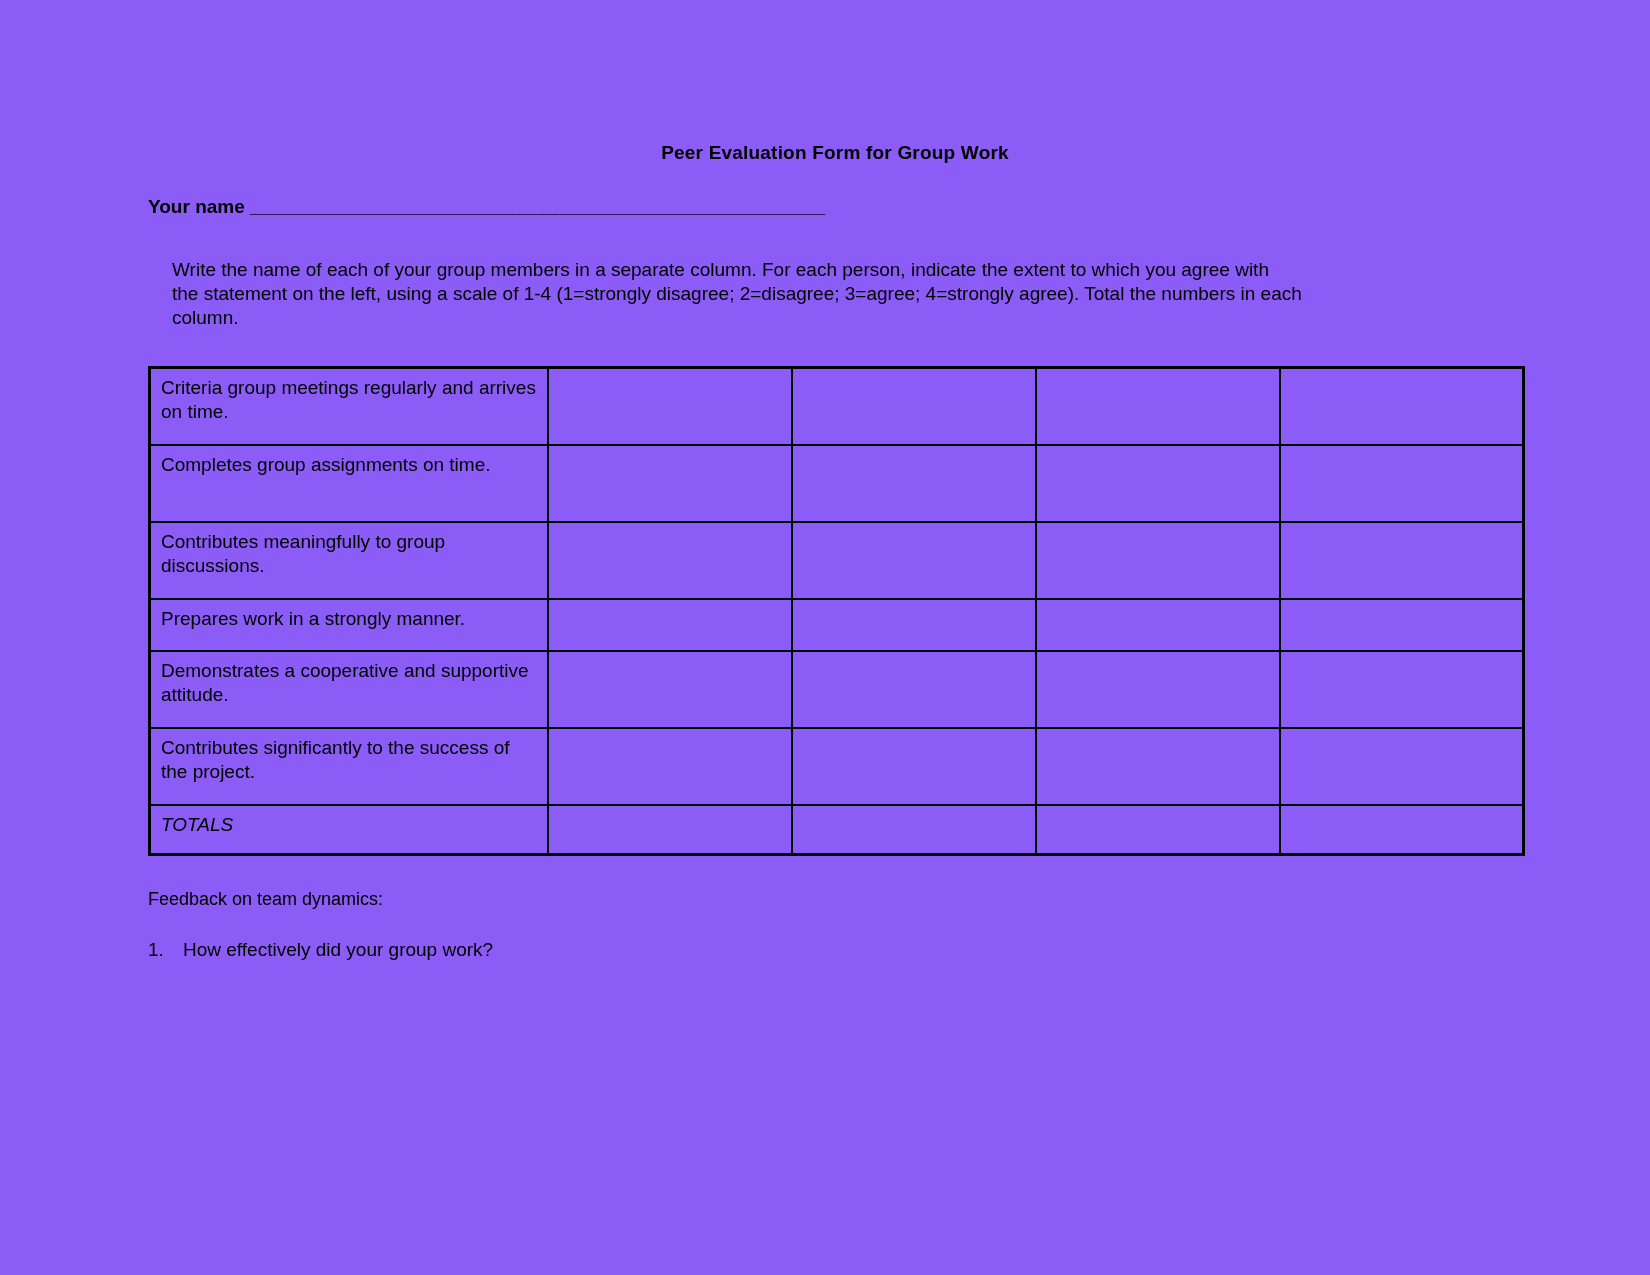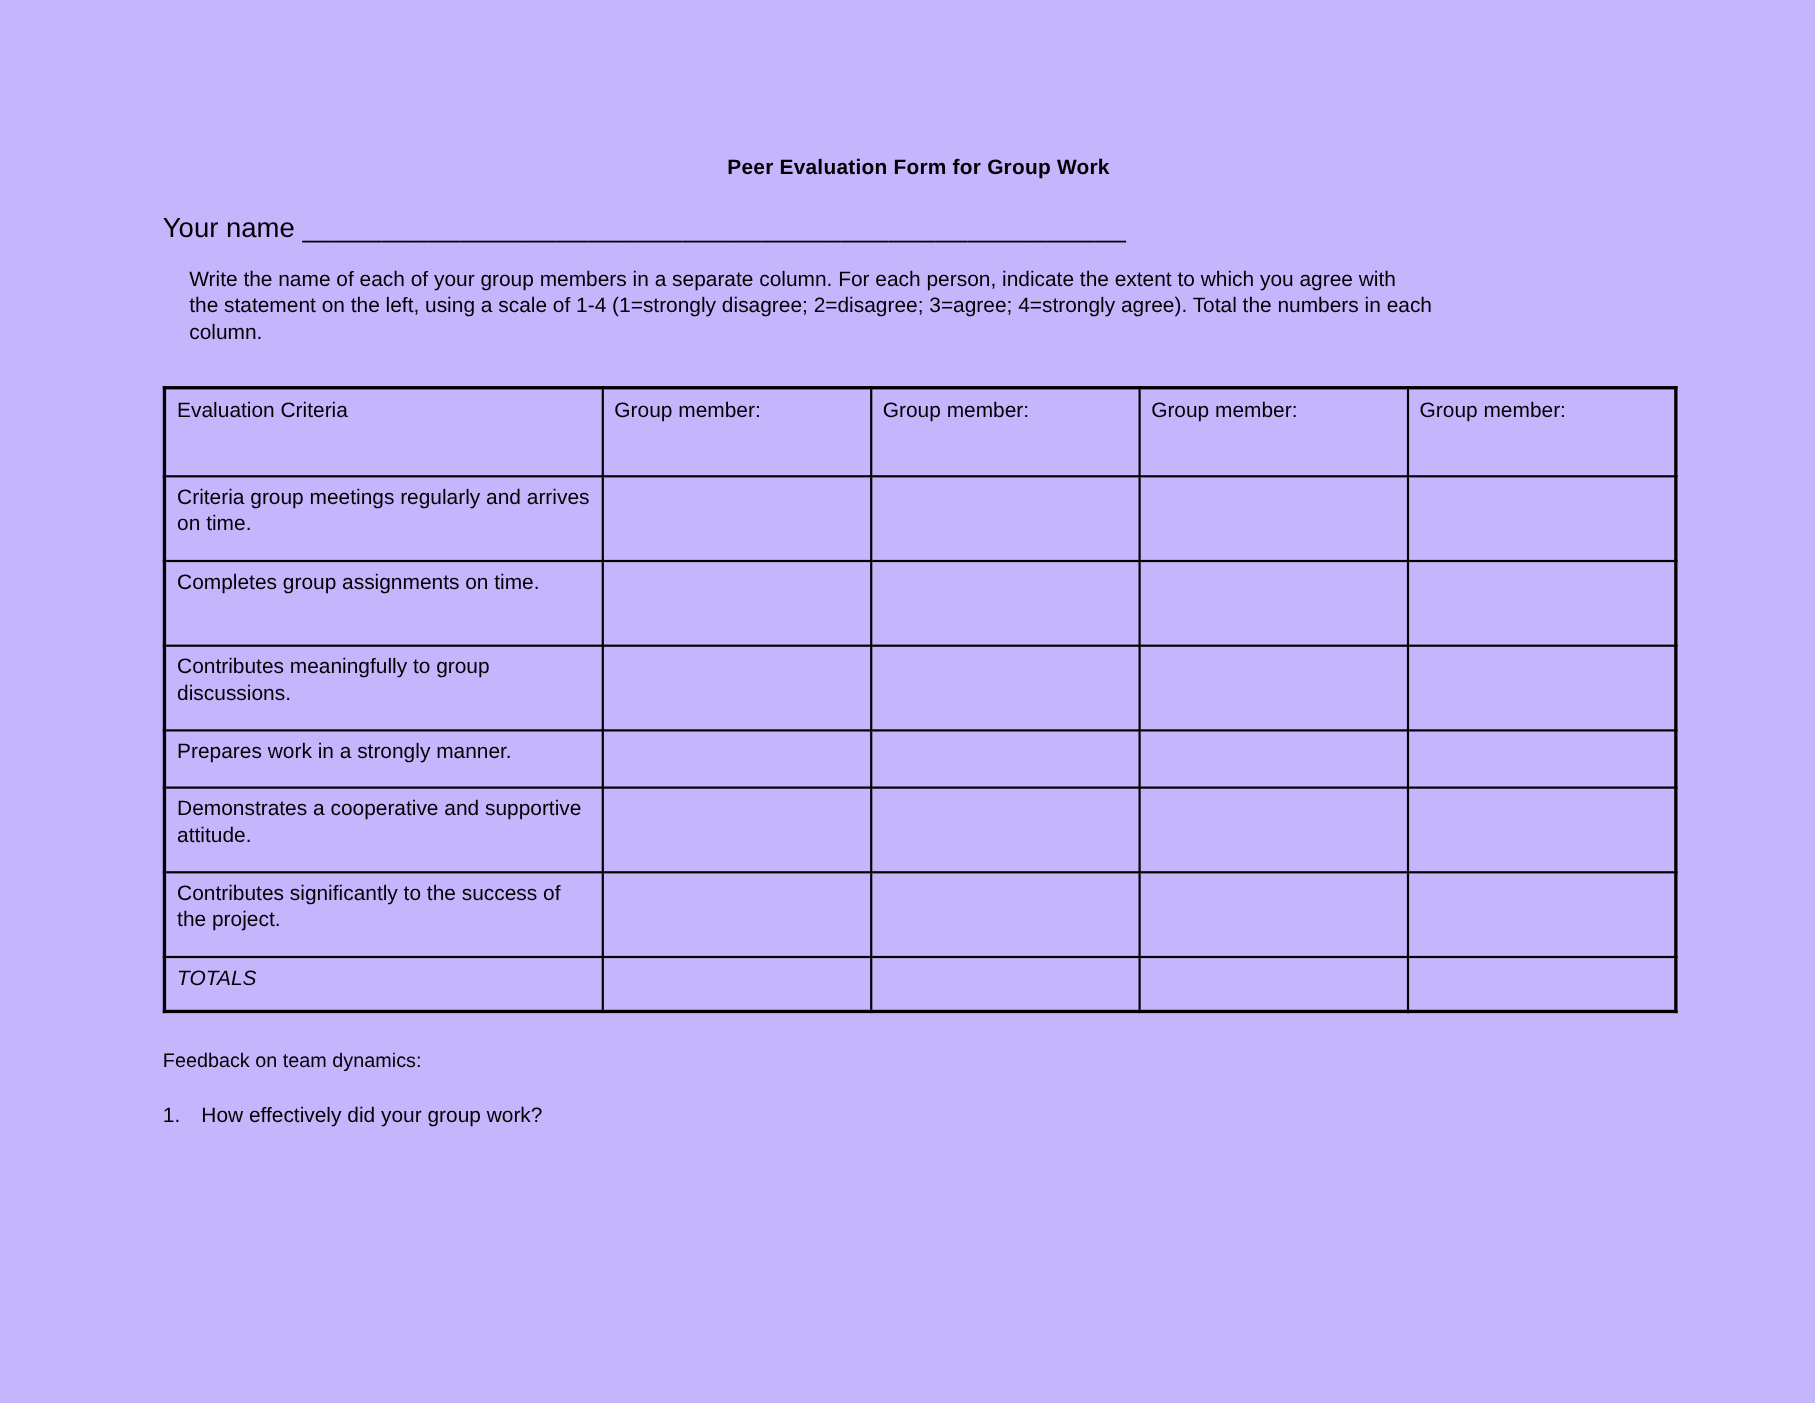--- a/index.html
+++ b/index.html
@@ -3,27 +3,27 @@
 <meta charset="utf-8">
 <style>
   html,body{margin:0;padding:0;}
   body{
     width:1650px;height:1275px;background:#ffffff;
     font-family:"Liberation Sans","DejaVu Sans",sans-serif;
     color:#000;
     -webkit-font-smoothing:antialiased;
   }
   *{box-sizing:border-box;}
-  .page{width:1650px;height:1275px;background:#c4b5fd;overflow:hidden;position:relative;}
+  .page{width:1650px;height:1275px;background:#8b5cf6;overflow:hidden;position:relative;}
   .content{margin-left:148px;width:1374px;padding-top:140px;}
   .doc-title{
     text-align:center;font-weight:bold;font-size:19px;line-height:26px;
     margin:0 0 28px 0;letter-spacing:0.2px;
   }
-  .name-line{font-size:25px;line-height:26px;margin-bottom:23px;white-space:nowrap;}
+  .name-line{font-size:19px;line-height:26px;margin-bottom:38px;white-space:nowrap;font-weight:bold;}
   .name-line .blank{letter-spacing:0.5px;}
   .instructions{font-size:19px;line-height:24px;margin-bottom:36px;}
   .instructions .line{white-space:nowrap;margin-left:24px;}
   table.eval{
     border-collapse:collapse;table-layout:fixed;width:1374px;
     border:3px solid #000;margin-bottom:31px;
   }
   table.eval th, table.eval td{
     border:2px solid #000;vertical-align:top;
     font-size:19px;line-height:24px;font-weight:normal;text-align:left;
@@ -62,27 +62,20 @@
 
     <table class="eval">
       <colgroup>
         <col class="c-criteria">
           <col class="c-member">
           <col class="c-member">
           <col class="c-member">
           <col class="c-member">
       </colgroup>
       <tbody>
-        <tr class="row-header">
-          <th>Evaluation Criteria</th>
-          <th>Group member:</th>
-          <th>Group member:</th>
-          <th>Group member:</th>
-          <th>Group member:</th>
-        </tr>
         <tr class="row-tall">
           <td class="crit">Criteria group meetings regularly and arrives on time.</td>
           <td class="score-cell"></td>
           <td class="score-cell"></td>
           <td class="score-cell"></td>
           <td class="score-cell"></td>
         </tr>
         <tr class="row-tall">
           <td class="crit">Completes group assignments on time.</td>
           <td class="score-cell"></td>

